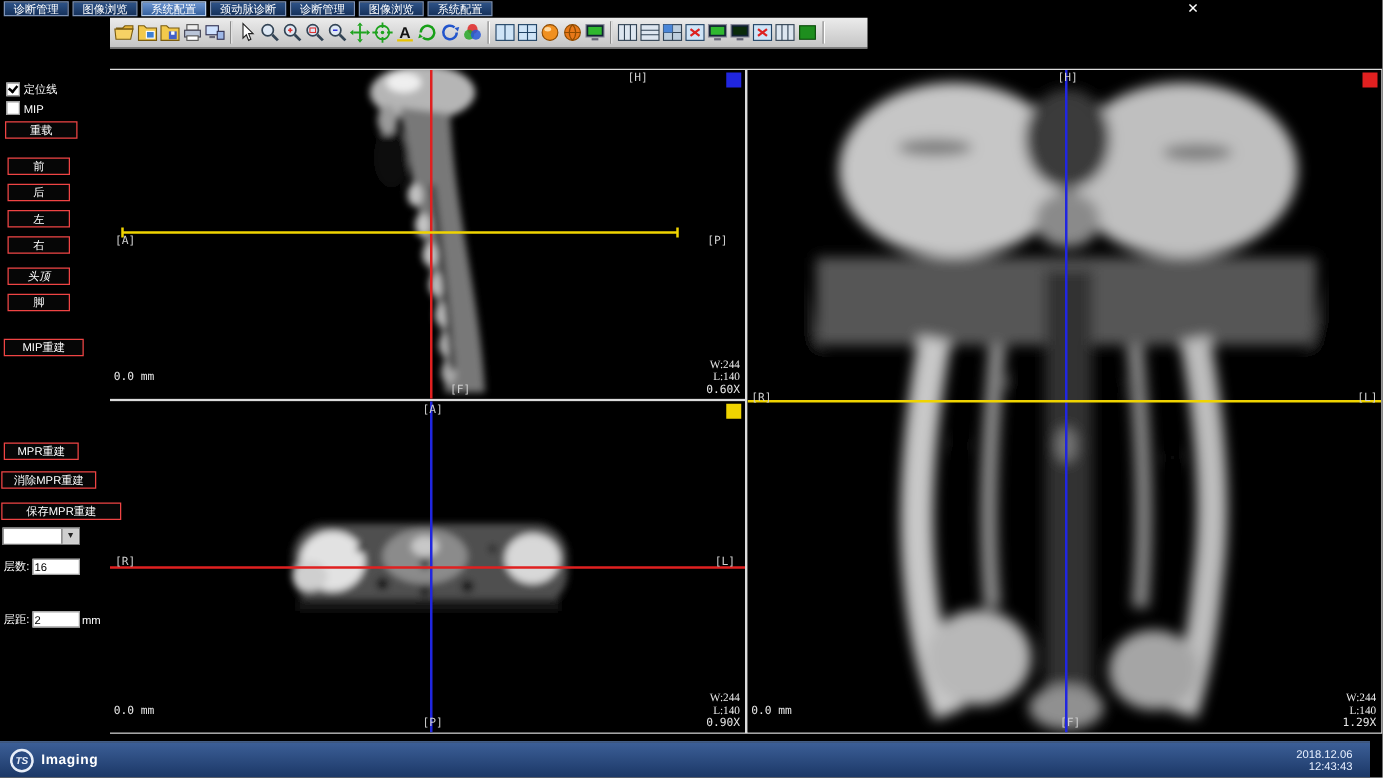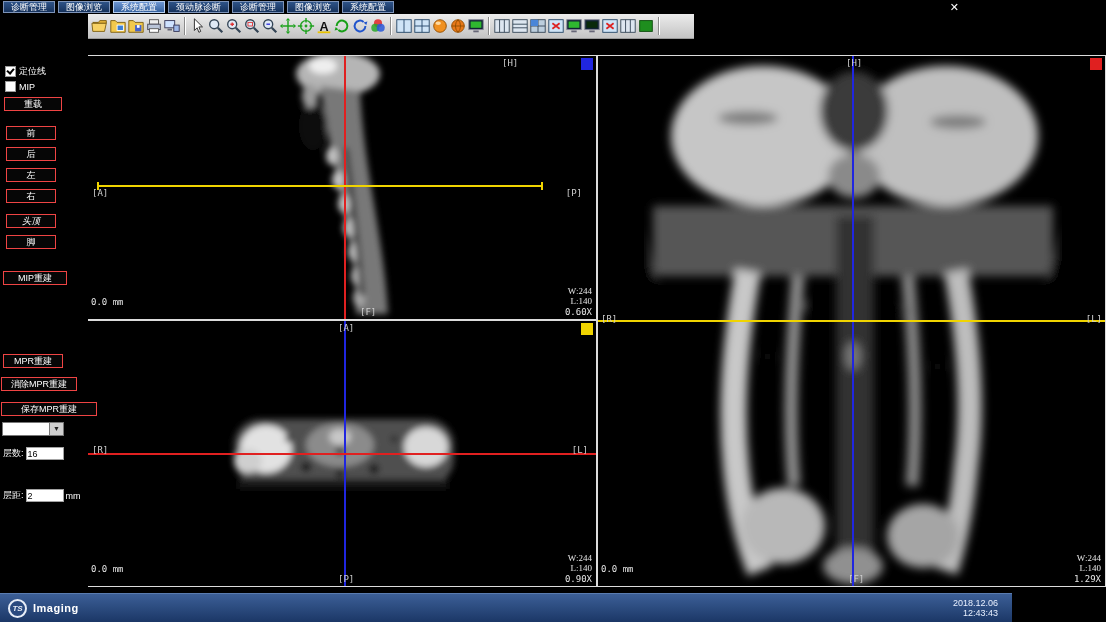--- a/index.html
+++ b/index.html
@@ -45,21 +45,21 @@
   .hfull{left:0;right:0;}
   .tick::before,.tick::after{content:"";position:absolute;top:-3px;width:2px;height:8px;background:inherit;}
   .tick::before{left:-1px;}
   .tick::after{right:-1px;}
   .corner{position:absolute;top:2px;right:3px;width:12px;height:12px;z-index:6;}
   .olabel{position:absolute;color:#cfcfcf;font-size:9px;z-index:5;font-family:"DejaVu Sans Mono",monospace;}
   .stats{position:absolute;right:4px;bottom:13px;text-align:right;color:#e6e6e6;font-size:9px;line-height:10px;z-index:5;font-family:Liberation Serif, serif;}
   .zoomv{position:absolute;right:4px;bottom:2px;color:#e6e6e6;font-size:9px;z-index:5;font-family:"DejaVu Sans Mono",monospace;}
   .mmv{position:absolute;left:3px;bottom:12px;color:#e6e6e6;font-size:9px;z-index:5;font-family:"DejaVu Sans Mono",monospace;}
   
-  .statusbar{position:absolute;left:0;bottom:0;width:1012px;height:28px;
+  .statusbar{position:absolute;left:0;bottom:0;width:1096px;height:28px;
     background:linear-gradient(180deg,#3c5f97,#1b3766);border-top:1px solid #5a7cb0;
     display:flex;align-items:center;z-index:20;}
   .logo{display:flex;align-items:center;gap:6px;margin-left:8px;}
   .logo-mark{width:19px;height:19px;border-radius:50%;border:2px solid #e8eef8;color:#e8eef8;font-size:8px;
     font-weight:bold;font-style:italic;display:flex;align-items:center;justify-content:center;background:#2a4a80;box-sizing:border-box;}
   .logo-text{color:#fff;font-size:11px;font-weight:bold;letter-spacing:0.5px;}
   .datetime{position:absolute;right:14px;top:4px;color:#e8f0ff;font-size:9px;line-height:10px;text-align:right;}
 </style>
 </head>
 <body>

